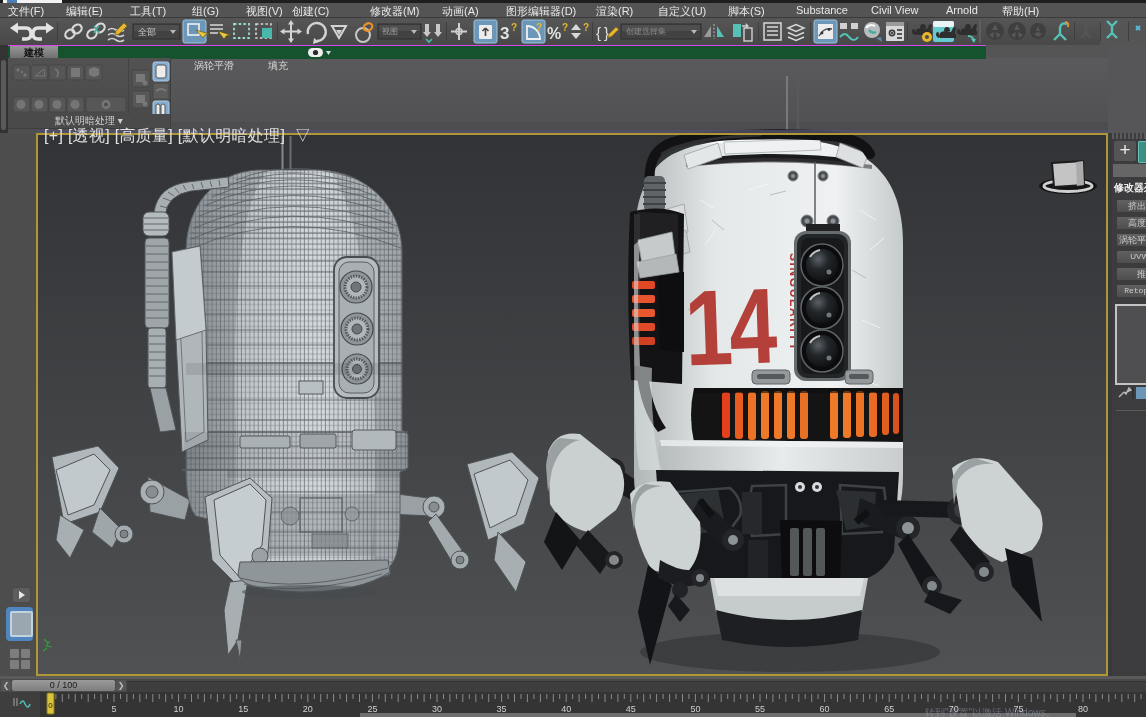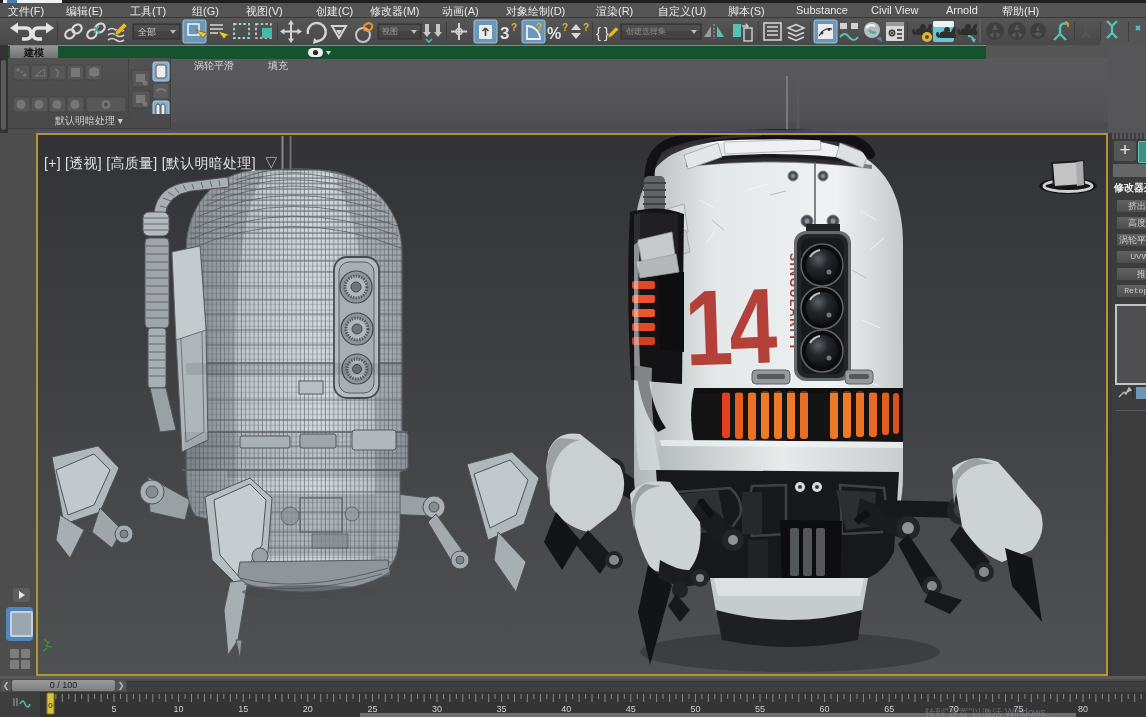--- a/index.html
+++ b/index.html
@@ -12,43 +12,43 @@
 #toolbar{left:0;top:18px;width:1100px;height:27px;background:linear-gradient(#565656,#484848);}
 #tabrow{left:0;top:45px;width:986px;height:13px;background:#14532d;border-top:1px solid #d946ef;color:#d8d8d8;font-size:10px;}
 #tabrow span{position:absolute;top:1px;margin-top:12px;}
 #tabactive{left:10px;top:0px;width:48px;height:13px;background:linear-gradient(#979797,#6d6d6d);color:#141414;text-align:center;font-weight:bold;}
 #backdrop{left:0;top:58px;width:1146px;height:75px;background:linear-gradient(#5a5a5c,#505052);}
 #leftstrip{left:0;top:45px;width:8px;height:633px;background:#333;}
 #lshandle{left:1px;top:60px;width:5px;height:70px;background:#5a5a5a;border-radius:3px;}
 #ribbonpanel{left:8px;top:58px;width:162px;height:70px;background:linear-gradient(#525252,#484848);border-right:1px solid #3e3e3e;border-bottom:1px solid #3e3e3e;}
 #leftcol{left:0;top:133px;width:36px;height:545px;background:#4d4d4d;}
 #viewport{left:36px;top:133px;width:1072px;height:543px;background:linear-gradient(#323336,#4f5153);border:2px solid #b09733;box-sizing:border-box;overflow:hidden;}
-#vplabel{left:44px;top:155px;color:#e0e0e0;font-size:14px;letter-spacing:0.3px;}
+#vplabel{left:44px;top:126px;color:#e0e0e0;font-size:16px;letter-spacing:0.3px;}
 #rightgap{left:1108px;top:45px;width:38px;height:633px;background:#565658;}
 #rpanel{left:1112px;top:133px;width:34px;height:546px;background:#3c3c3e;color:#ddd;}
 #botstrip{left:0;top:676px;width:1146px;height:3px;background:#5a5a5a;}
 #sliderrow{left:0;top:679px;width:1146px;height:13px;background:#4a4a4a;}
 #rulerrow{left:0;top:692px;width:1146px;height:25px;background:#343434;}
 .rbtn{position:absolute;background:linear-gradient(#616161,#4e4e4e);border:1px solid #3c3c3c;border-radius:2px;}
 </style></head>
 <body>
 <div id="page">
   <div class="abs" id="topblack"></div>
   <div class="abs" id="topwhite"></div>
   <div class="abs" id="topblue"></div>
   <div class="abs" id="menubar">
     <span style="left:8px">文件(F)</span>
       <span style="left:66px">编辑(E)</span>
       <span style="left:130px">工具(T)</span>
       <span style="left:192px">组(G)</span>
       <span style="left:246px">视图(V)</span>
-      <span style="left:316px">创建(C)</span>
+      <span style="left:292px">创建(C)</span>
       <span style="left:370px">修改器(M)</span>
       <span style="left:442px">动画(A)</span>
-      <span style="left:506px">对象绘制(D)</span>
+      <span style="left:506px">图形编辑器(D)</span>
       <span style="left:596px">渲染(R)</span>
       <span style="left:658px">自定义(U)</span>
       <span style="left:728px">脚本(S)</span>
       <span style="left:796px">Substance</span>
       <span style="left:871px">Civil View</span>
       <span style="left:946px">Arnold</span>
       <span style="left:1002px">帮助(H)</span>
   </div>
   <div class="abs" id="toolbar">
   <svg width="1146" height="27" viewBox="0 0 1146 27">

